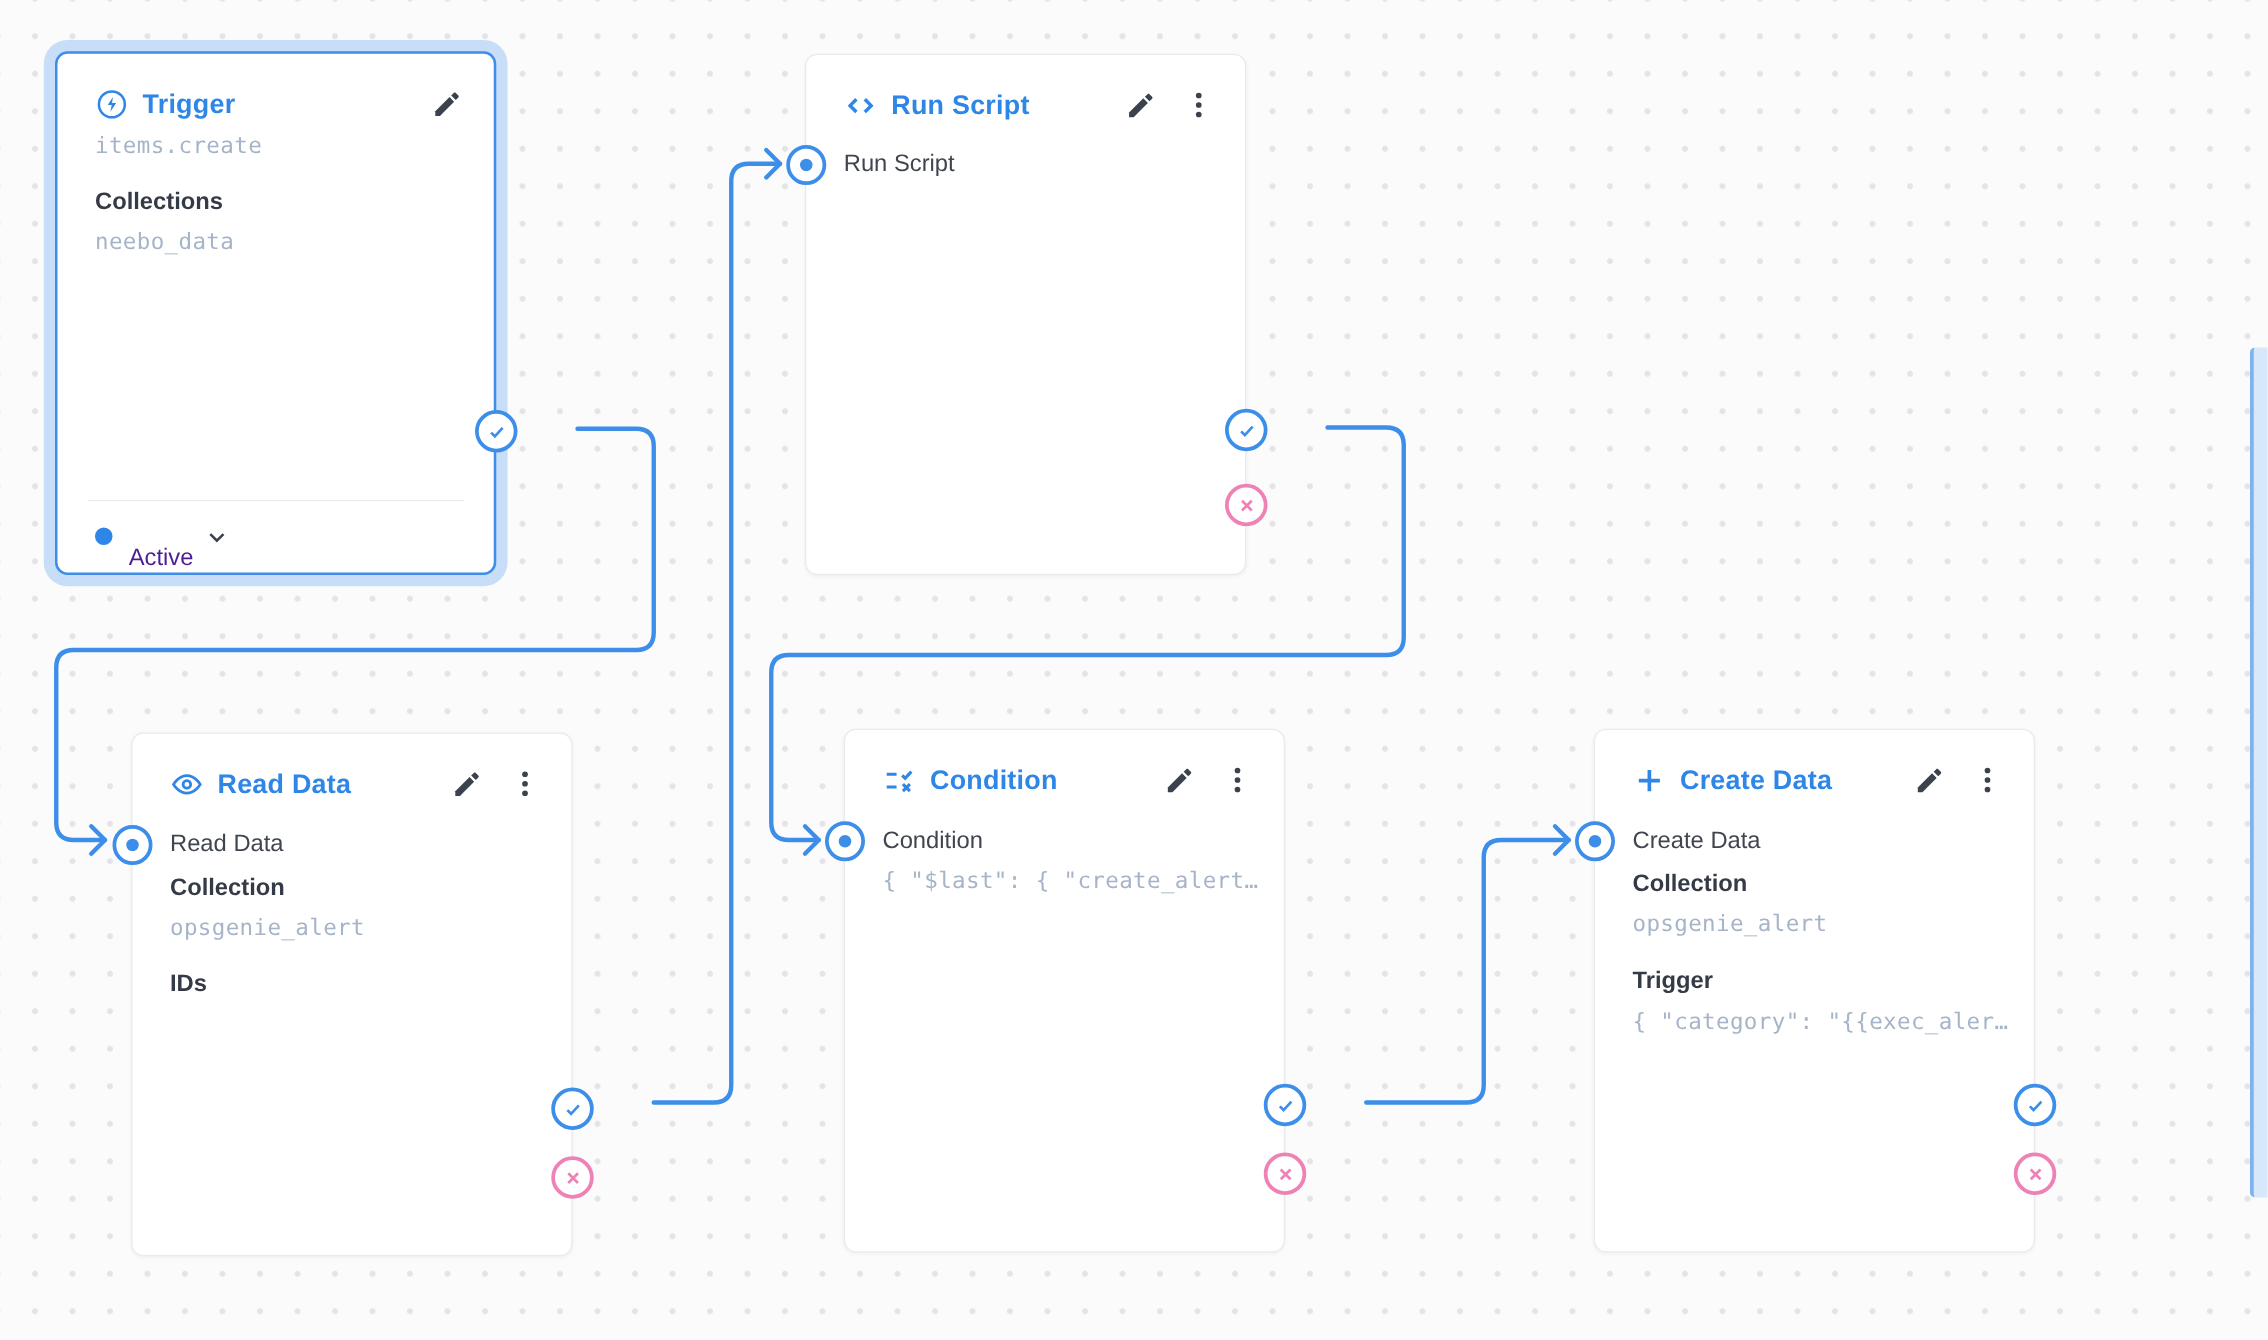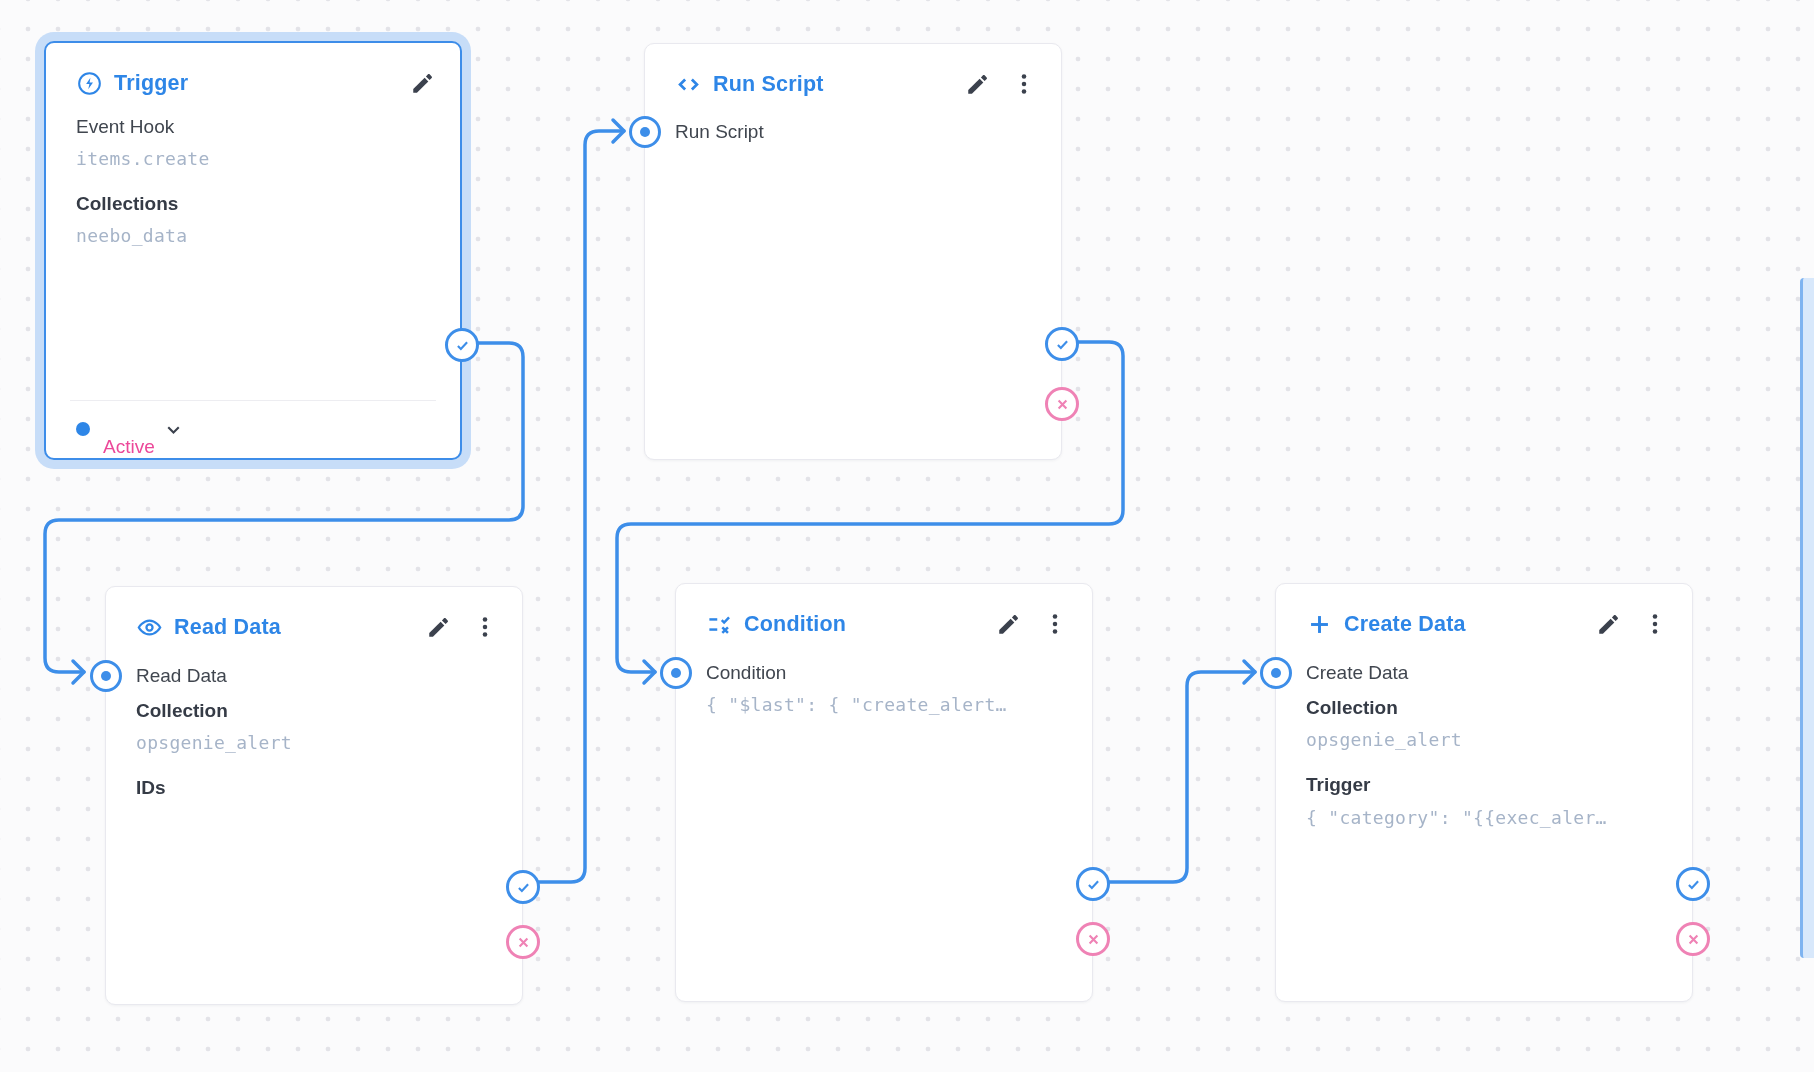--- a/index.html
+++ b/index.html
@@ -6,21 +6,21 @@
   body{
     width:1814px;height:1072px;overflow:hidden;position:relative;
     font-family:"Liberation Sans","DejaVu Sans",sans-serif;
     background-color:#fbfbfc;
     background-image:radial-gradient(circle,#e3e3e8 2px,transparent 2.7px);
     background-size:30px 30px;background-position:13px 14px;
   }
   .connectors{position:absolute;left:0;top:0;z-index:1;}
   .connectors path{fill:none;stroke:#3d8ee9;stroke-width:3.5;stroke-linecap:round;stroke-linejoin:round;}
   .node{
-    position:absolute;width:418px;background:#fff;
+    position:absolute;width:353px;background:#fff;
     border:1.5px solid #e9e9ef;border-radius:10px;
     box-shadow:0 1px 3px rgba(20,30,60,0.05);
     box-sizing:border-box;z-index:2;
     padding:26px 24px 0 30px;
   }
   .node--selected{
     border:2.5px solid #3d8de9;
     box-shadow:0 0 0 9px #c7ddf8;
   }
   .node__header{display:flex;align-items:center;height:28px;}
@@ -31,21 +31,21 @@
   .icon-btn{display:inline-flex;width:26px;height:26px;color:#3b414d;cursor:pointer;}
   .icon-btn svg{width:100%;height:100%;}
   .row{line-height:24px;font-size:19px;white-space:nowrap;}
   .row--label{color:#40464f;font-weight:400;}
   .row--bold{color:#353b46;font-weight:700;}
   .row--mono{font-family:"DejaVu Sans Mono","Liberation Mono",monospace;font-size:18px;color:#a6b4c8;letter-spacing:.3px;}
   .mt18{margin-top:18px;} .mt11{margin-top:11px;} .mt8{margin-top:8px;} .mt21{margin-top:21px;} .mt22{margin-top:22px;} .mt23{margin-top:23px;} .mt9{margin-top:9px;}
   .node__divider{position:absolute;left:24px;right:24px;bottom:57px;height:1.5px;background:#ededf1;}
   .node__footer{position:absolute;left:30px;bottom:10px;height:38px;display:flex;align-items:center;cursor:pointer;}
   .status-dot{width:14px;height:14px;border-radius:50%;background:#2e86e7;margin-right:13px;flex:none;}
-  .node__footer .label{font-size:19px;color:#ec4899;font-weight:500;margin-top:35px;}
+  .node__footer .label{font-size:19px;color:#4c1d95;font-weight:500;margin-top:35px;}
   .chev{display:inline-flex;width:21px;height:21px;margin-left:8px;color:#3b414d;}
   .chev svg{width:100%;height:100%;}
   .anchor{
     position:absolute;left:-16px;width:32px;height:32px;border-radius:50%;
     background:#fff;border:3.5px solid #3d8ee9;box-sizing:border-box;
     display:flex;align-items:center;justify-content:center;z-index:3;
   }
   .anchor__dot{width:10px;height:10px;border-radius:50%;background:#3d8ee9;}
   .port{
     position:absolute;right:-18px;width:34px;height:34px;border-radius:50%;
@@ -93,21 +93,20 @@
     <span class="node__title">Trigger</span>
     <span class="header-actions">
       <span class="icon-btn">
         <svg viewBox="0 0 24 24" fill="currentColor">
             <path d="M3 17.6V21h3.4L16.9 10.5l-3.4-3.4L3 17.6z"></path>
             <path d="M14.7 5.9l3.4 3.4 1.9-1.9c.4-.4.4-1.1 0-1.5l-1.9-1.9c-.4-.4-1.1-.4-1.5 0l-1.9 1.9z"></path>
           </svg>
       </span>
     </span>
   </div>
-  <div class="row row--label mt18">Event Hook</div>
   <div class="row row--mono mt8">items.create</div>
   <div class="row row--bold mt21">Collections</div>
   <div class="row row--mono mt8">neebo_data</div>
   <div class="node__divider"></div>
   <div class="node__footer">
     <span class="status-dot"></span>
     <span class="label">Active</span>
     <span class="chev">
       <svg viewBox="0 0 24 24" fill="none" stroke="currentColor" stroke-width="2.4">
           <path d="M6 9.5l6 6 6-6"></path>

